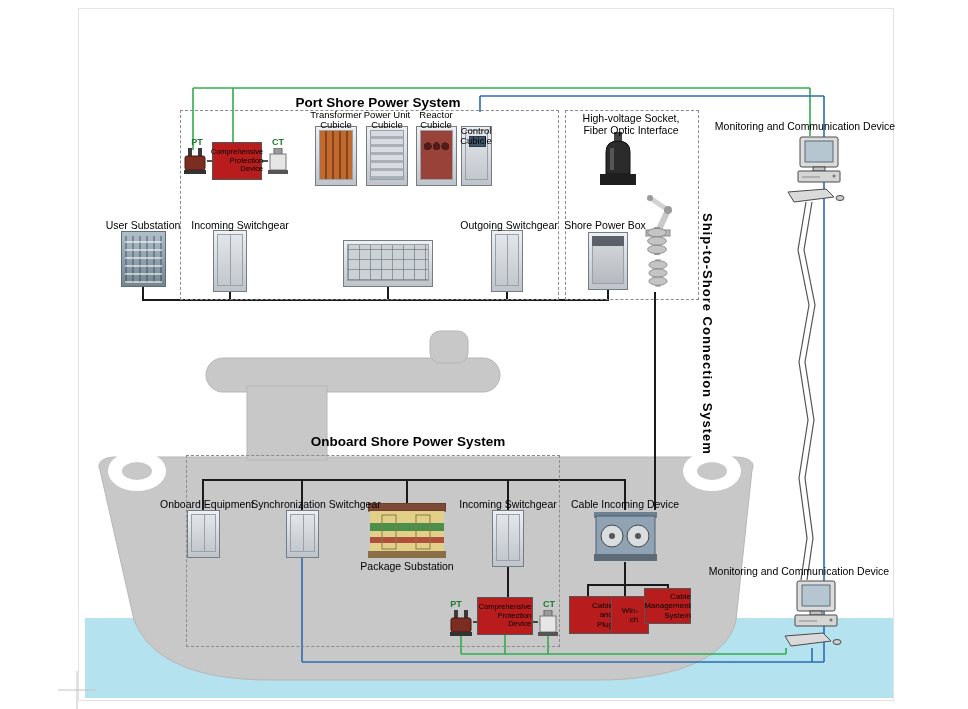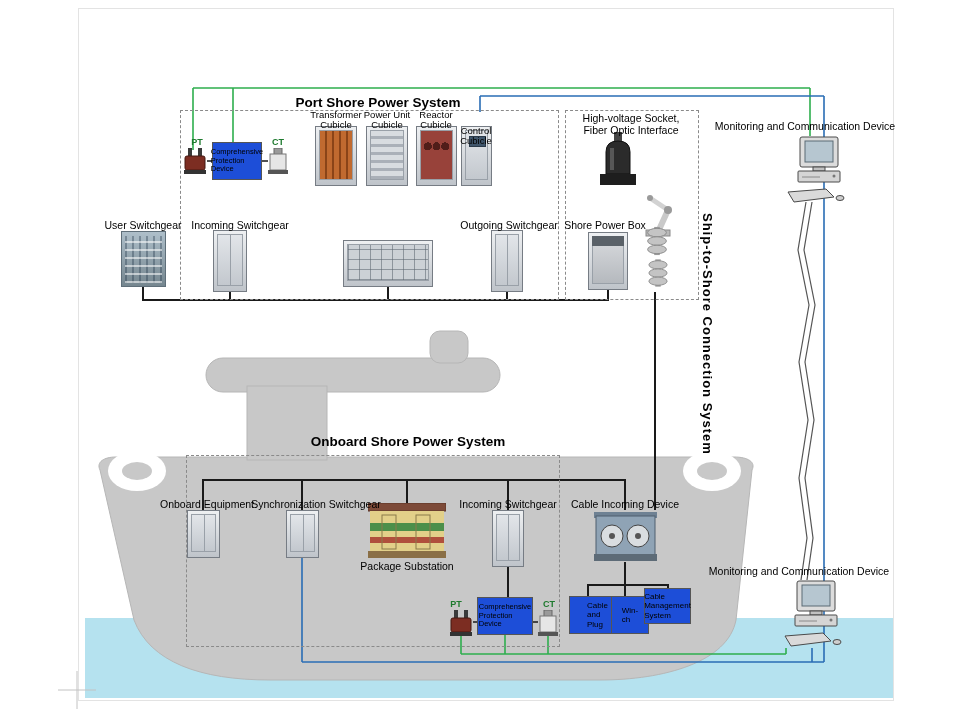--- a/index.html
+++ b/index.html
@@ -9,22 +9,22 @@
   svg.layer{position:absolute;left:0;top:0;width:968px;height:709px;}
   #bg{z-index:1;} #lines{z-index:2;}
   .dashedbox{position:absolute;border:1px dashed #8a8a8a;z-index:3;}
   .lbl{position:absolute;z-index:5;font-size:10.5px;line-height:1.18;text-align:center;
        white-space:pre;transform:translateX(-50%);}
   .lbl-xs{font-size:9.5px;line-height:1.08;}
   .lbl-bold{font-weight:bold;font-size:13.5px;}
   .lbl-title{font-weight:bold;font-size:15px;}
   .lbl-ptct{font-size:9px;color:#1e7a2e;font-weight:bold;}
   .vertical{writing-mode:vertical-rl;transform:none;font-weight:bold;font-size:13px;letter-spacing:1px;z-index:5;position:absolute;}
-  .box-sm{position:absolute;z-index:5;background:#1d4ed8;border:1px solid #555;box-sizing:border-box;
-          display:flex;align-items:center;justify-content:center;text-align:left;
+  .box-sm{position:absolute;z-index:5;background:#b91c1c;border:1px solid #555;box-sizing:border-box;
+          display:flex;align-items:center;justify-content:center;text-align:right;
           font-size:8px;line-height:1.15;padding:17px;white-space:pre-line;overflow-wrap:break-word;}
   .f75{font-size:7.5px;}
   .icon{position:absolute;z-index:4;}
   .cab{position:absolute;z-index:4;border:1px solid #767c84;box-sizing:border-box;
        background:linear-gradient(180deg,#eef0f2,#bfc4ca);}
   .cab::before{content:"";position:absolute;left:3px;right:3px;top:3px;bottom:5px;
        border:1px solid #99a0a8;background:linear-gradient(180deg,#e2e5e9,#c3c8ce);}
   .cab.doors::after{content:"";position:absolute;left:50%;top:3px;bottom:5px;width:1px;background:#99a0a8;}
   .cab.transformer::before{background:repeating-linear-gradient(90deg,#c06a30 0,#c06a30 5px,#8a4418 5px,#8a4418 7px);}
   .cab.powerunit::before{background:repeating-linear-gradient(0deg,#aab0b8 0,#aab0b8 3px,#d8dce0 3px,#d8dce0 8px);}
@@ -155,21 +155,21 @@
   <div class="lbl lbl-xs" style="left:387px;top:110px">Power Unit
 Cubicle</div>
   <div class="cab powerunit" style="left:366px;top:126px;width:42px;height:60px"></div>
   <div class="lbl lbl-xs" style="left:436px;top:110px">Reactor
 Cubicle</div>
   <div class="cab reactor" style="left:416px;top:126px;width:41px;height:60px"></div>
   <div class="lbl lbl-xs" style="left:476px;top:126px">Control
 Cubicle</div>
   <div class="cab control" style="left:461px;top:126px;width:31px;height:60px"></div>
 
-  <div class="lbl" style="left:143px;top:219px">User Switchgear</div>
+  <div class="lbl" style="left:143px;top:219px">User Substation</div>
   <div class="building" style="left:121px;top:231px;width:45px;height:56px"></div>
   <div class="lbl" style="left:240px;top:219px">Incoming Switchgear</div>
   <div class="cab doors" style="left:213px;top:230px;width:34px;height:62px"></div>
   <div class="cab grid" style="left:343px;top:240px;width:90px;height:47px"></div>
   <div class="lbl" style="left:509px;top:219px">Outgoing Switchgear</div>
   <div class="cab doors" style="left:491px;top:230px;width:32px;height:62px"></div>
 
   <svg class="icon" style="left:596px;top:132px;width:44px;height:56px" viewBox="0 0 44 56">
     <rect x="18" y="0" width="8" height="12" fill="#444"></rect>
     <path d="M10,20 Q10,9 22,9 Q34,9 34,20 L34,42 L10,42 Z" fill="#2b2b2b" stroke="#111"></path>

